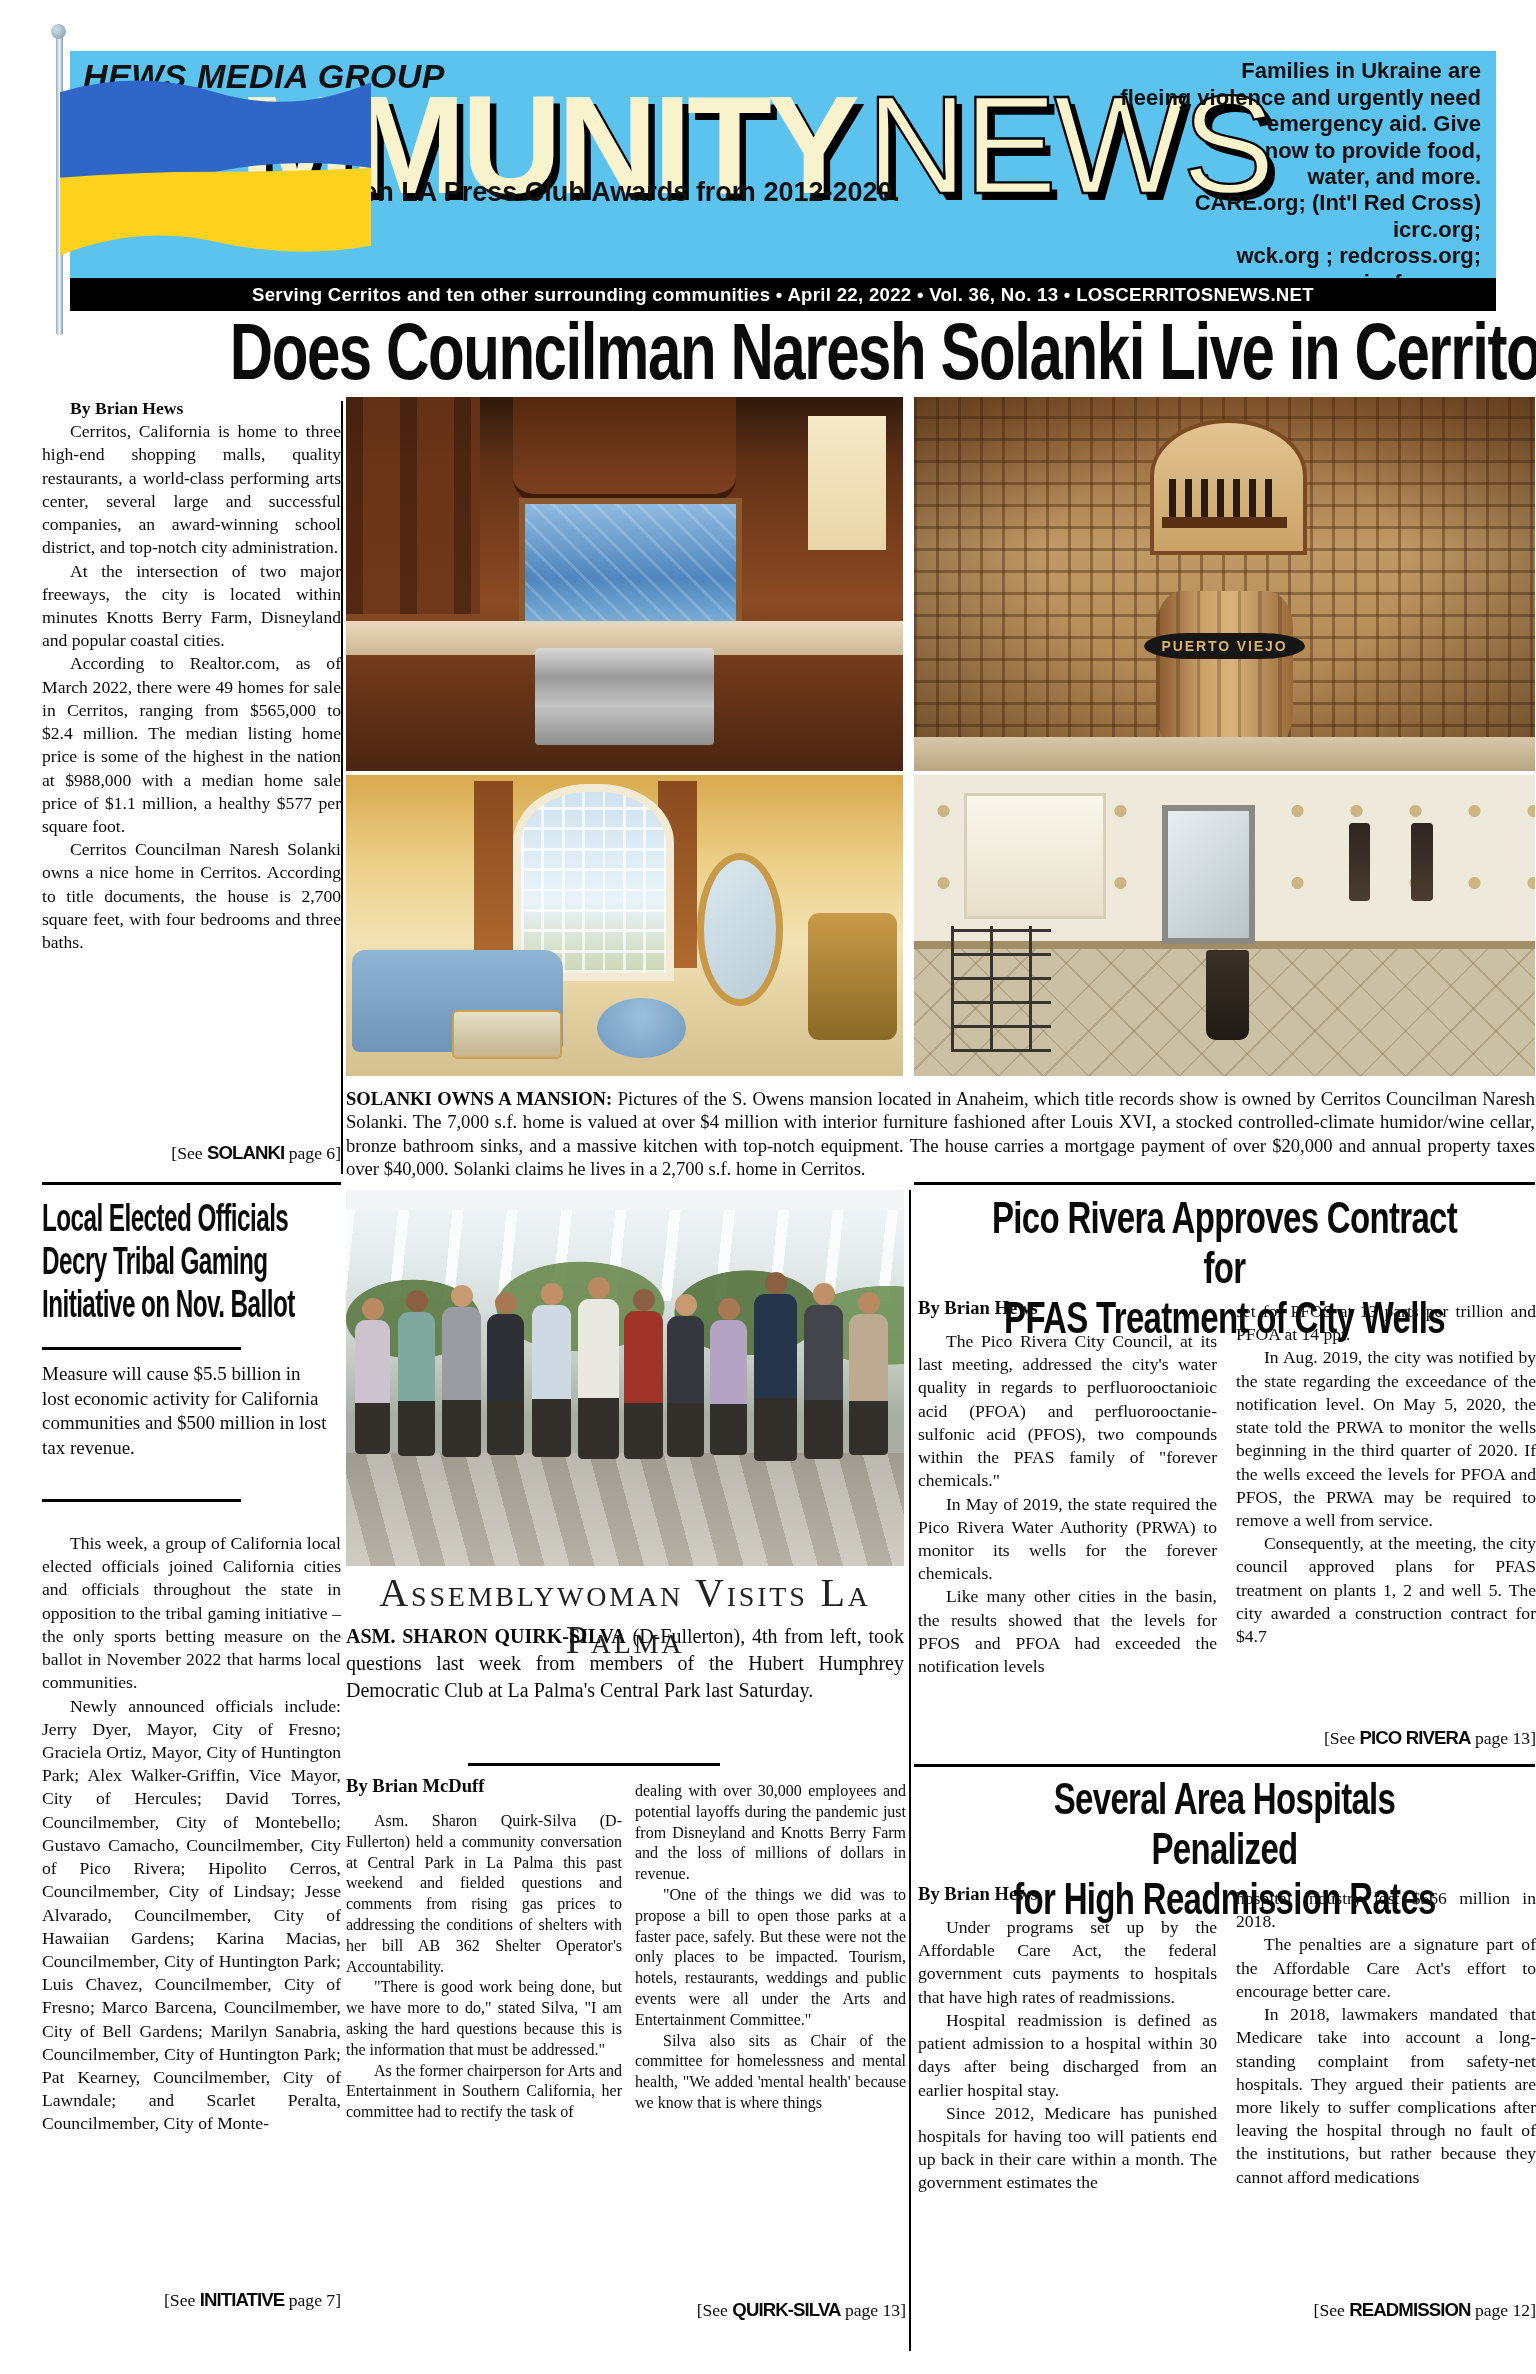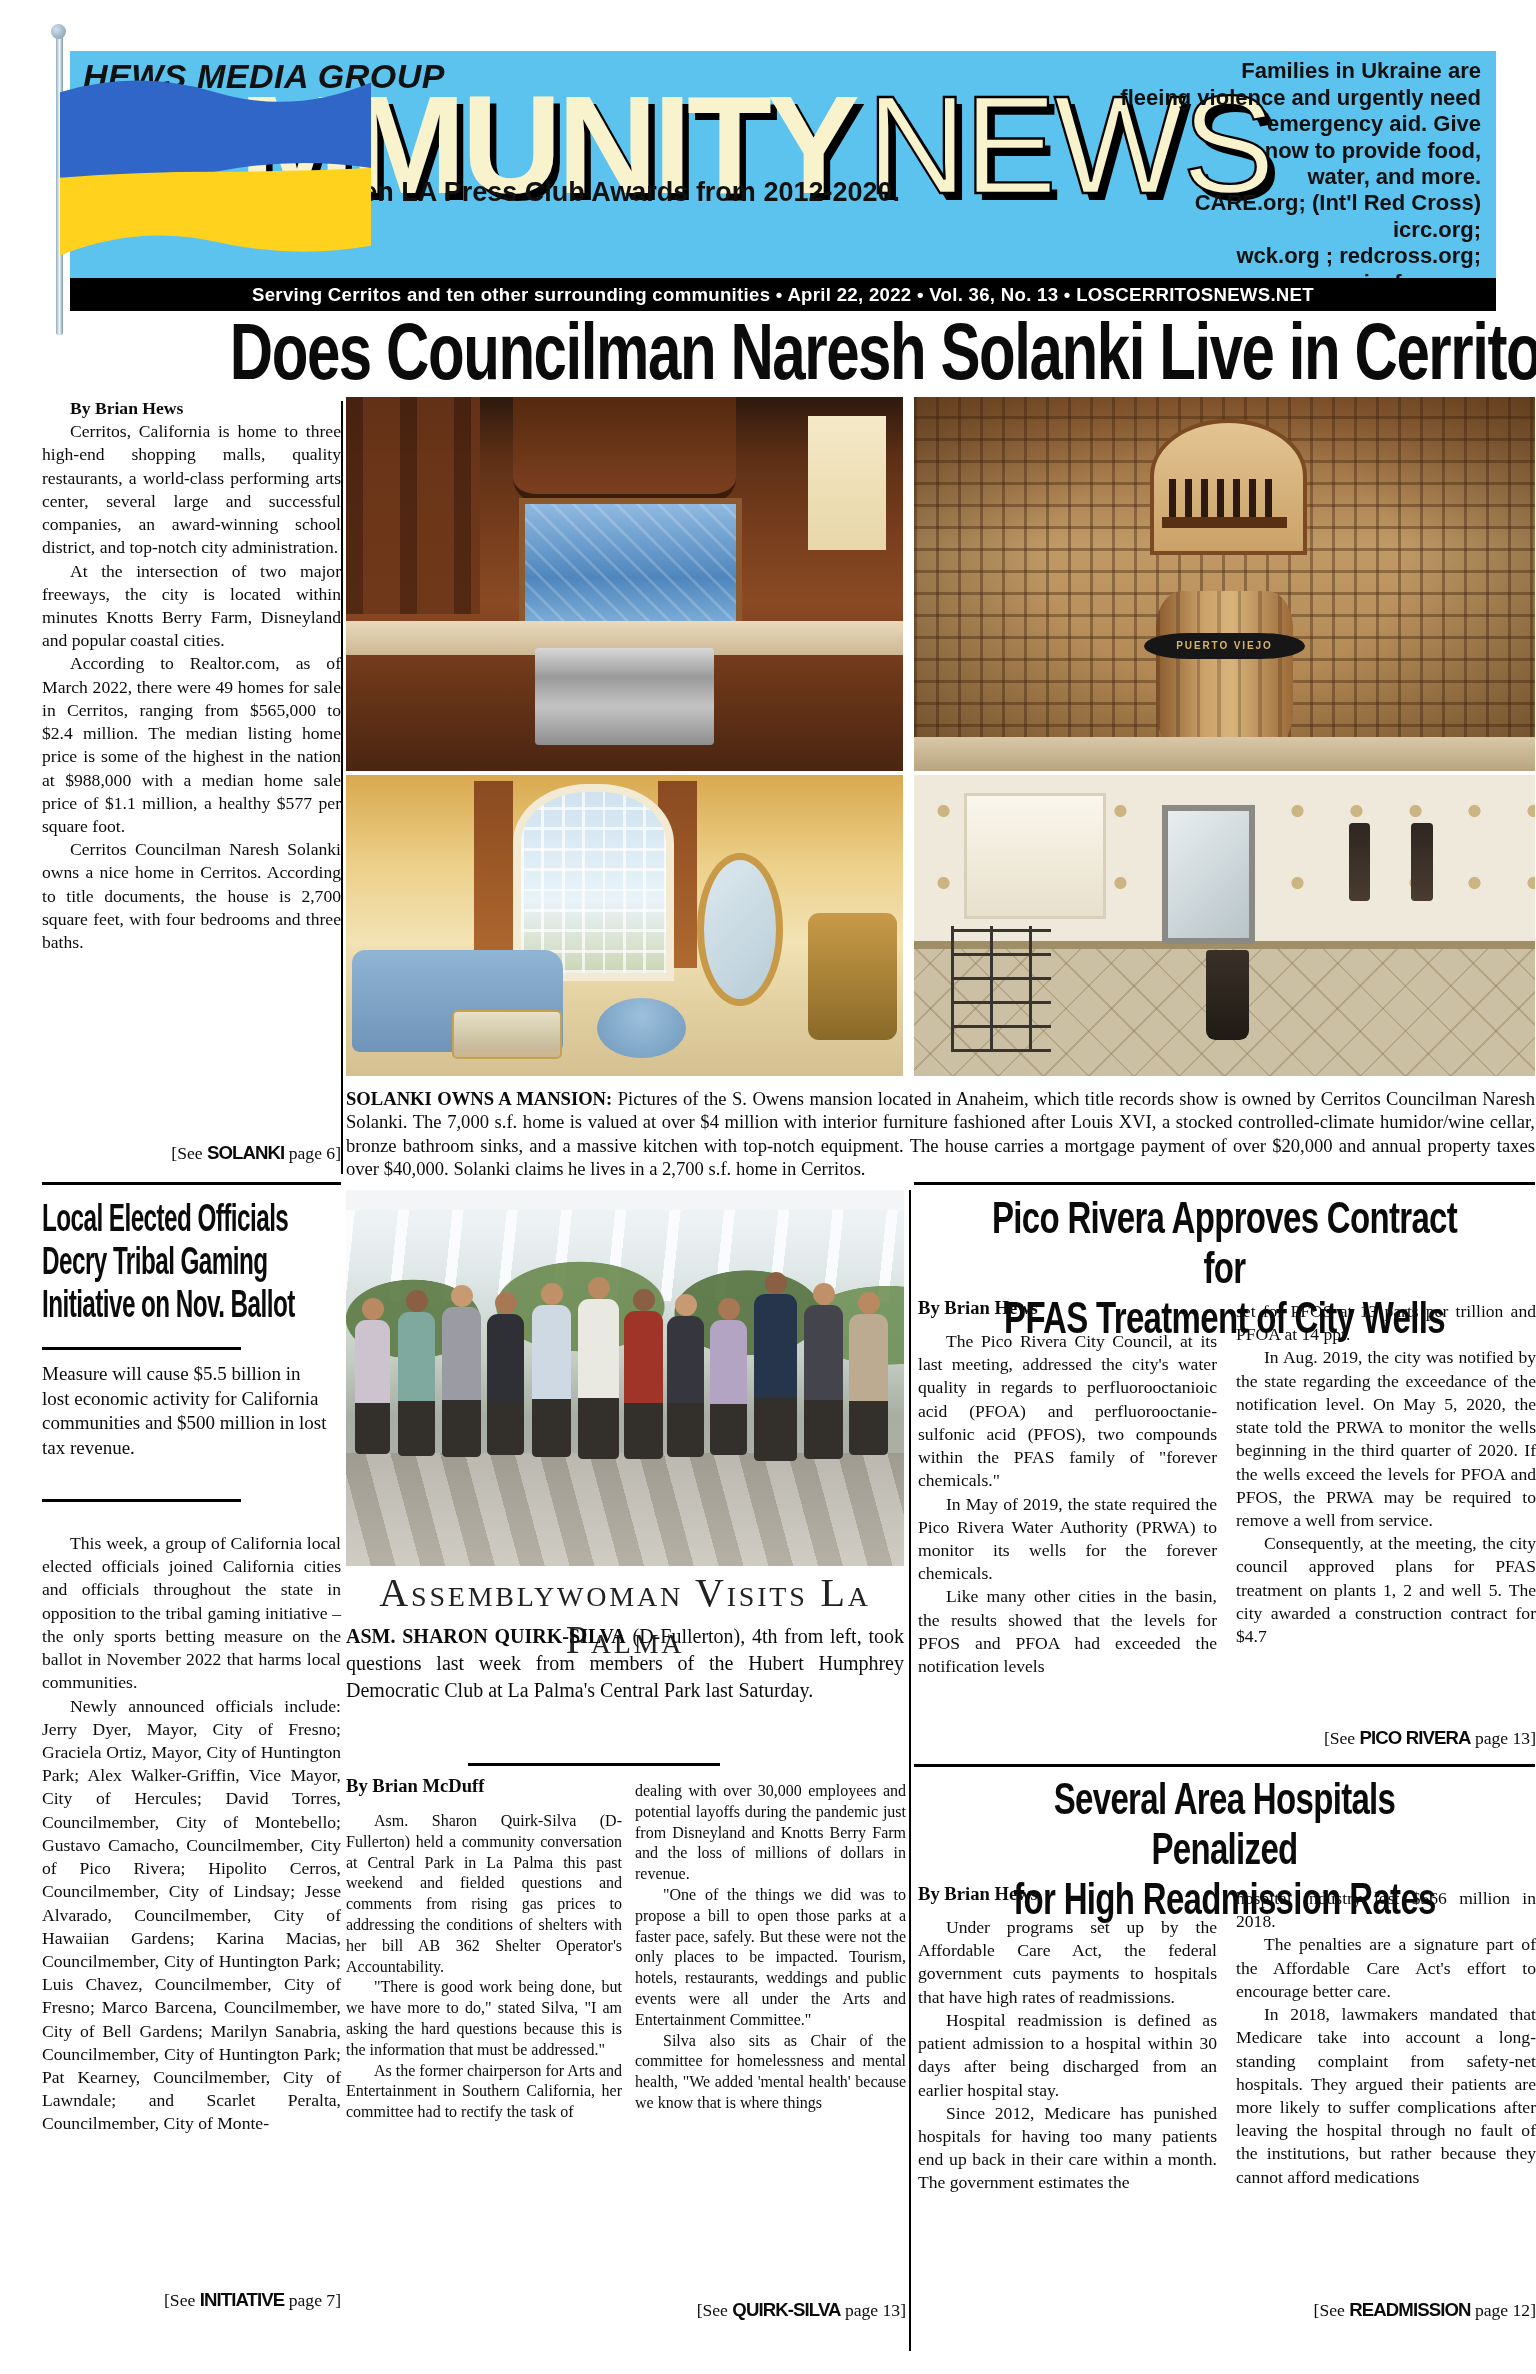--- a/index.html
+++ b/index.html
@@ -117,21 +117,21 @@
   .c-arch{left:38%;top:6%;width:24%;height:34%;border:4.6px solid #7a4a22;
         border-radius:50% 50% 0 0/42% 42% 0 0;background:linear-gradient(180deg,#e3c492,#caa268);}
   .c-bottles{left:41%;top:22%;width:18%;height:10%;
         background:repeating-linear-gradient(90deg,#2a1a10 0 7.4px,transparent 7.4px 16px);}
   .c-shelf{left:40%;top:32%;width:20%;height:3%;background:#5a3014;}
   .c-barrel{left:39%;top:52%;width:22%;height:42%;border-radius:26px/37px;
         background:repeating-linear-gradient(90deg,rgba(60,30,10,.25) 0 3.7px,transparent 3.7px 20.4px),
         linear-gradient(90deg,#8a5a2e,#caa26a 35%,#d8b47c 55%,#9a6a38);}
   .c-band{left:37%;top:63%;width:26%;height:7%;background:#161616;border-radius:50%/90%;
         display:flex;align-items:center;justify-content:center;color:#d8b468;
-        font-family:"Liberation Sans",sans-serif;font-weight:700;font-size:10px;letter-spacing:1.9px;}
+        font-family:"Liberation Sans",sans-serif;font-weight:700;font-size:14px;letter-spacing:1.9px;}
   .c-floor{left:0;bottom:0;width:100%;height:9%;background:linear-gradient(180deg,#d8c8a8,#b8a480);}
   .l-drapl{left:23%;top:2%;width:7%;height:62%;background:linear-gradient(180deg,#8a4a20,#b06a30);}
   .l-drapr{left:56%;top:2%;width:7%;height:62%;background:linear-gradient(180deg,#8a4a20,#b06a30);}
   .l-win{left:30%;top:3%;width:26%;height:60%;border:8.3px solid #f2ead2;
         border-radius:46% 46% 0 0/30% 30% 0 0;
         background:repeating-linear-gradient(0deg,rgba(255,255,255,.7) 0 2.8px,transparent 2.8px 20.4px),
         repeating-linear-gradient(90deg,rgba(255,255,255,.7) 0 2.8px,transparent 2.8px 20.4px),
         linear-gradient(180deg,#cfe2ef,#e9f3f9 60%,#ccd6b4);}
   .l-mirror{left:63%;top:26%;width:13%;height:46%;border:7.4px solid #c89a48;border-radius:50%;
         background:linear-gradient(135deg,#dce8ee,#b8cdd8);}
@@ -343,21 +343,21 @@
     <span>[See </span><span class="kw">PICO RIVERA</span><span> page 13]</span>
   </div>
 
   <div class="hrule" style="left:914px;top:1764px;width:621px;"></div>
   <div class="c-headwrap sec-head" id="read-head"><span class="sq">Several Area Hospitals Penalized
 for High Readmission Rates</span></div>
   <div class="read-byline">By Brian Hews</div>
   <div class="read-col1 col">
       <p>Under programs set up by the Affordable Care Act, the federal government cuts payments to hospitals that have high rates of readmissions.</p>
       <p>Hospital readmission is defined as patient admission to a hospital within 30 days after being discharged from an earlier hospital stay.</p>
-      <p>Since 2012, Medicare has punished hospitals for having too many patients end up back in their care within a month. The government estimates the</p>
+      <p>Since 2012, Medicare has punished hospitals for having too will patients end up back in their care within a month. The government estimates the</p>
     </div>
   <div class="read-col2 col cont">
       <p>hospital industry lost $566 million in 2018.</p>
       <p>The penalties are a signature part of the Affordable Care Act's effort to encourage better care.</p>
       <p>In 2018, lawmakers mandated that Medicare take into account a long-standing complaint from safety-net hospitals. They argued their patients are more likely to suffer complications after leaving the hospital through no fault of the institutions, but rather because they cannot afford medications</p>
     </div>
   <div class="jump" style="left:1236px;top:2299px;width:300px;">
     <span>[See </span><span class="kw">READMISSION</span><span> page 12]</span>
   </div>
 

